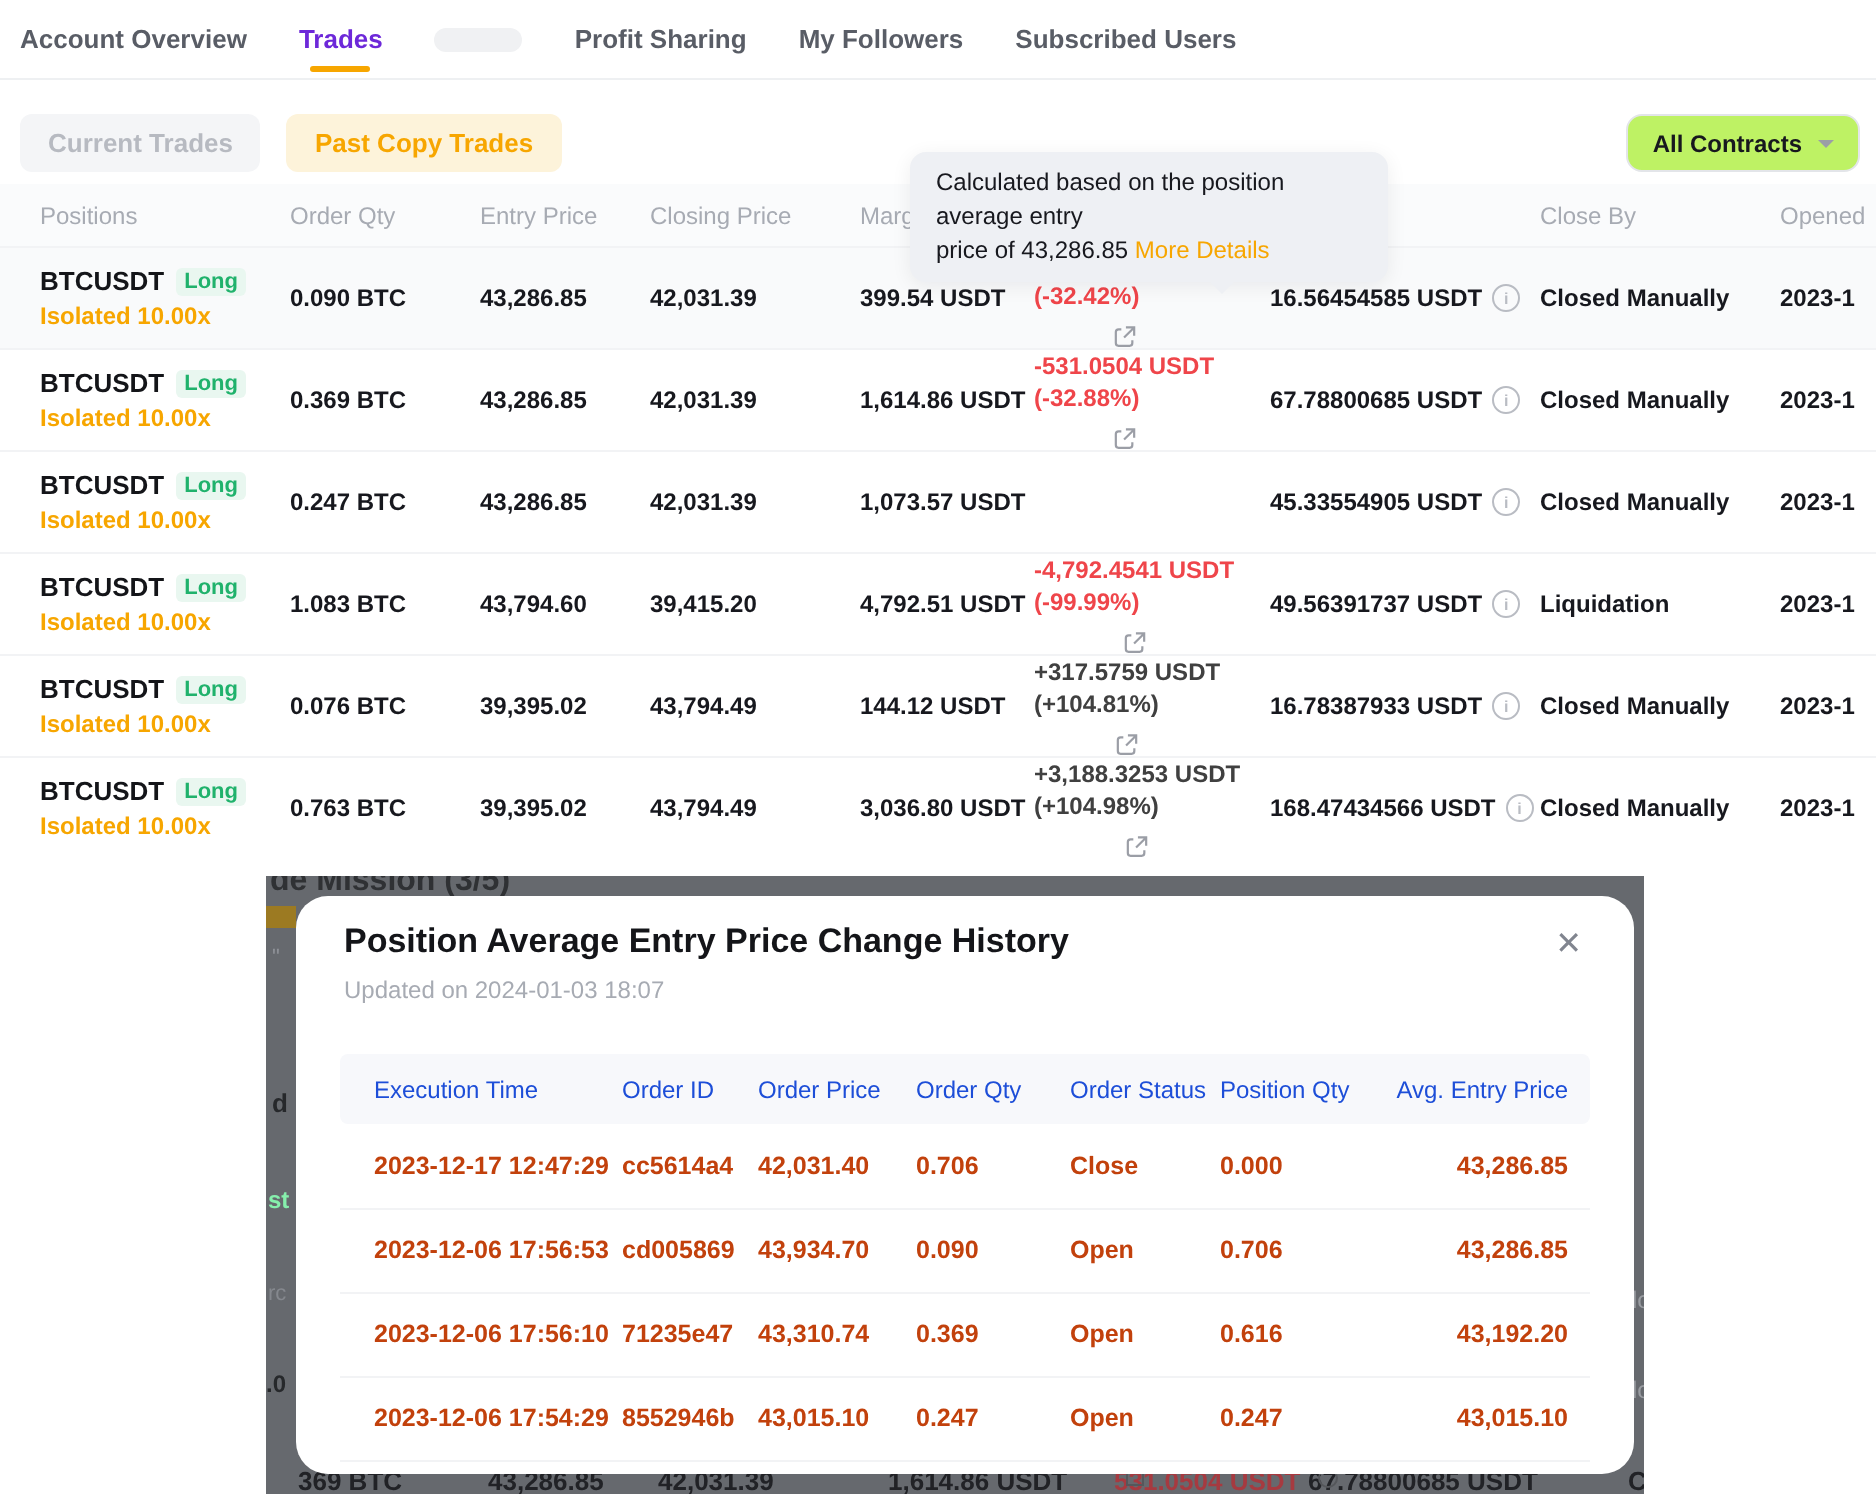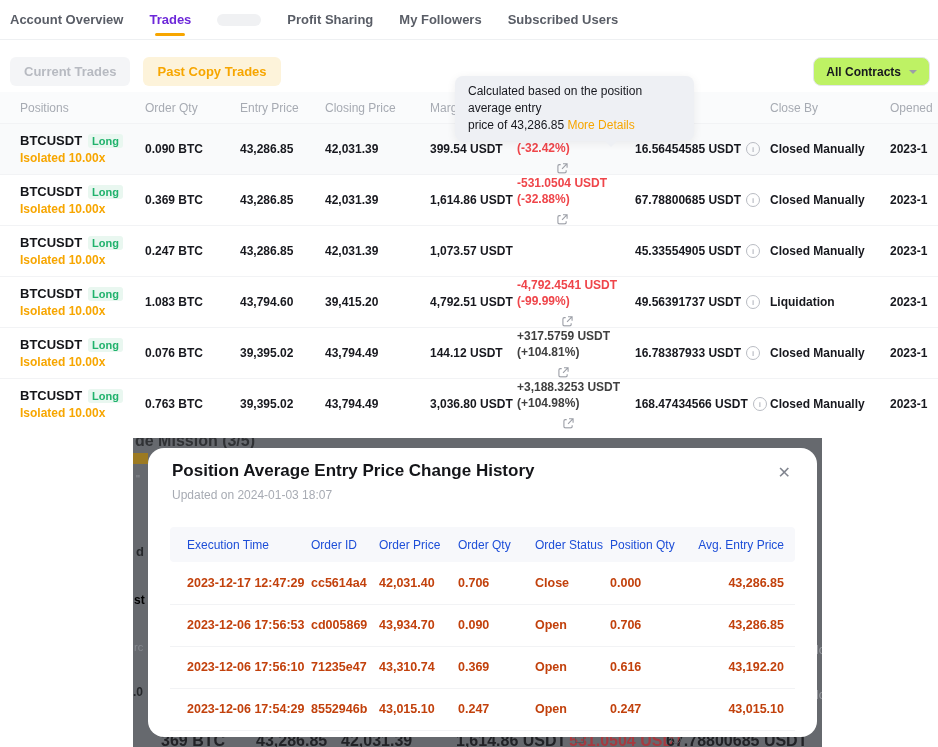--- a/index.html
+++ b/index.html
@@ -59,26 +59,26 @@
         border-top-color:#eef0f4;}
 
   
   .overlay{position:absolute;left:133px;top:438px;width:689px;height:309px;background:#66696e;
         overflow:hidden;z-index:10;}
   .frag{position:absolute;white-space:nowrap;}
   .frag-head{left:2px;top:-6px;font-size:16px;font-weight:700;color:#2f3134;}
   .frag-bar{left:0;top:15px;width:15px;height:11px;background:#9c7a22;}
   .frag-quote{left:3px;top:35px;font-size:11px;color:#8e9197;}
   .frag-d{left:3px;top:106px;font-size:13px;font-weight:700;color:#26282b;}
-  .frag-st{left:1px;top:155px;font-size:12px;font-weight:700;color:#000000;}
+  .frag-st{left:1px;top:155px;font-size:12px;font-weight:700;color:#86efac;}
   .frag-rc{left:1px;top:203px;font-size:11px;color:#85888e;}
   .frag-p0{left:0;top:247px;font-size:12px;font-weight:600;color:#26282b;}
   .frag-lo1{left:683px;top:205px;font-size:12px;color:#9a9da2;}
   .frag-lo2{left:683px;top:250px;font-size:12px;color:#9a9da2;}
-  .fragrow{position:absolute;top:296px;left:16px;width:598px;height:13px;font-size:16px;font-weight:700;
+  .fragrow{position:absolute;top:296px;left:4px;width:598px;height:13px;font-size:13px;font-weight:700;
         color:#212226;line-height:14px;}
   .fragrow span{position:absolute;white-space:nowrap;}
   .fr-qty{left:12px;}.fr-entry{left:107px;}.fr-close{left:192px;}.fr-margin{left:307px;}
   .fr-pnl{left:420px;color:#a63a40;}.fr-fund{left:517px;}.fr-cl{left:677px;}
   .frag-sq{display:inline-block;width:7px;height:7px;border:1px solid #55575b;margin-left:6px;}
   .frag-circ{display:inline-block;width:8px;height:8px;border:1px solid #55575b;border-radius:50%;margin-left:5px;}
 
   
   .modal{position:absolute;left:148px;top:448px;width:669px;height:289px;background:#fff;
         border-radius:16px;z-index:11;overflow:hidden;}

